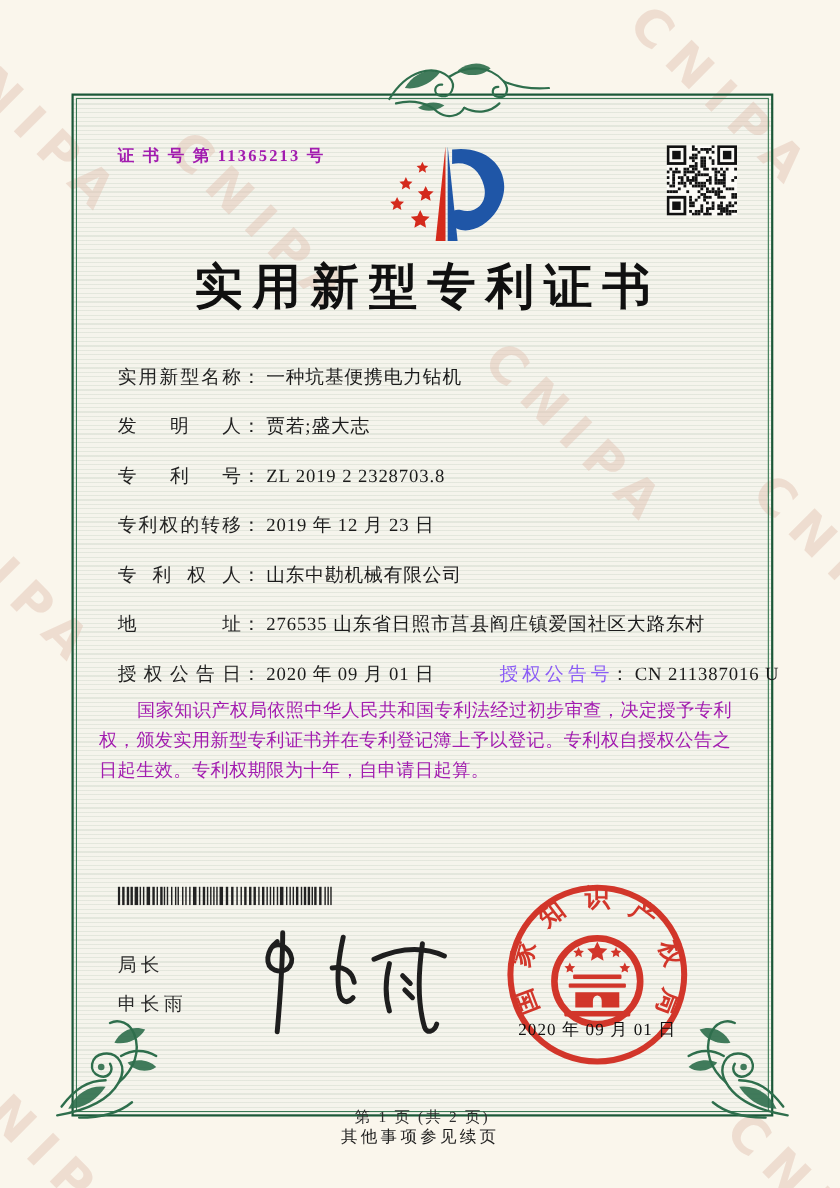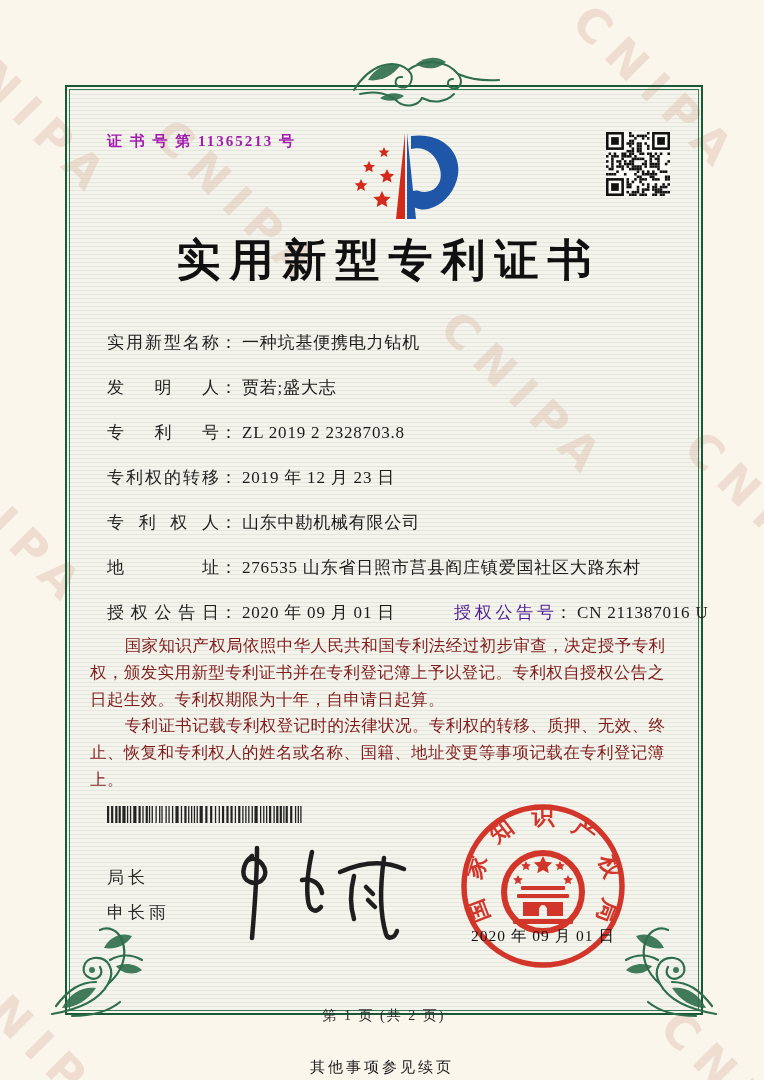--- a/index.html
+++ b/index.html
@@ -40,34 +40,34 @@
   }
   #cnipa-logo{left:326px;top:121px;z-index:4;}
   #qr-code{left:606px;top:132px;z-index:4;}
   #cert-title{
     left:65px;top:231px;width:638px;z-index:4;text-align:center;
     font-size:44px;font-weight:700;letter-spacing:9px;text-indent:9px;color:#101010;
   }
   #fields{left:107px;top:332px;width:566px;z-index:4;display:flex;flex-direction:column;gap:23px;}
   .frow{font-size:17px;line-height:22px;white-space:nowrap;}
   .flabel{display:inline-block;width:112px;text-align:justify;text-align-last:justify;color:#222;vertical-align:bottom;}
-  .flabel2{display:inline-block;width:100px;text-align:justify;text-align-last:justify;color:#4c1d95;margin-left:44px;vertical-align:bottom;}
+  .flabel2{display:inline-block;width:100px;text-align:justify;text-align-last:justify;color:#8b5cf6;margin-left:44px;vertical-align:bottom;}
   .fcolon{margin:0 5px 0 1px;}
   .fvalue{letter-spacing:0.8px;color:#1b1b1b;}
   .fvalue.w1{display:inline-block;width:168px;}
-  #body-text{left:90px;top:633px;width:586px;z-index:4;font-size:16.5px;line-height:26.8px;letter-spacing:0.4px;color:#7f1d1d;}
+  #body-text{left:90px;top:633px;width:586px;z-index:4;font-size:16.5px;line-height:26.8px;letter-spacing:0.4px;color:#a21caf;}
   #body-text p{margin:0;text-indent:2.1em;}
   #barcode{left:107px;top:806px;z-index:4;}
   #official-title{left:107px;top:866px;z-index:4;font-size:17px;letter-spacing:4px;font-family:Liberation Sans, sans-serif;color:#2a2a2a;}
   #official-name{left:107px;top:901px;z-index:4;font-size:17px;letter-spacing:4px;font-family:Liberation Mono, monospace;color:#2a2a2a;}
   #signature{left:216px;top:842px;z-index:5;}
   #official-seal{left:455px;top:798px;z-index:4;opacity:0.93;}
   #seal-date{left:460px;top:926px;width:166px;z-index:5;text-align:center;font-size:15.5px;letter-spacing:1px;color:#101010;}
   #page-indicator{left:65px;top:980px;width:638px;z-index:4;text-align:center;font-size:14px;letter-spacing:2px;color:#2d2d2d;margin-top:27px;}
-  #continuation-note{left:0;top:1058px;width:764px;z-index:4;text-align:center;font-size:15px;letter-spacing:3px;color:#1c1c1c;}
+  #continuation-note{left:0;top:1024px;width:764px;z-index:4;text-align:center;font-size:15px;letter-spacing:3px;color:#1c1c1c;}
   .flourish{z-index:3;pointer-events:none;}
   #flourish-bottom-right svg{transform:scaleX(-1);}
 </style>
 </head>
 <body>
 
 <span class="wm" style="left:-28px;top:18px">CNIPA</span>
 <span class="wm" style="left:600px;top:-6px">CNIPA</span>
 <span class="wm" style="left:182px;top:108px">CNIPA</span>
 <span class="wm" style="left:468px;top:300px">CNIPA</span>
@@ -384,21 +384,20 @@
   <div class="frow">
     <span class="flabel">地址</span><span class="fcolon">：</span><span class="fvalue">276535 山东省日照市莒县阎庄镇爱国社区大路东村</span>
   </div>
   <div class="frow">
     <span class="flabel">授权公告日</span><span class="fcolon">：</span><span class="fvalue w1">2020 年 09 月 01 日</span><span class="flabel2">授权公告号</span><span class="fcolon">：</span><span class="fvalue">CN 211387016 U</span>
   </div>
 </div>
 
 <div id="body-text" class="abs">
   <p>国家知识产权局依照中华人民共和国专利法经过初步审查，决定授予专利权，颁发实用新型专利证书并在专利登记簿上予以登记。专利权自授权公告之日起生效。专利权期限为十年，自申请日起算。</p>
-  <p>专利证书记载专利权登记时的法律状况。专利权的转移、质押、无效、终止、恢复和专利权人的姓名或名称、国籍、地址变更等事项记载在专利登记簿上。</p>
 </div>
 
 <div id="barcode" class="abs">
   <svg id="barcode-svg" width="196" height="17" viewBox="0 0 196 17">
       <rect x="0" y="0" width="2.2" height="17" fill="#222"></rect>
       <rect x="4.0614667415618895" y="0" width="2.2" height="17" fill="#222"></rect>
       <rect x="8.21909303665161" y="0" width="2.2" height="17" fill="#222"></rect>
       <rect x="11.61109076142311" y="0" width="2.2" height="17" fill="#222"></rect>
       <rect x="15.370431333780289" y="0" width="3.2" height="17" fill="#222"></rect>
       <rect x="19.936824518442155" y="0" width="1.3" height="17" fill="#222"></rect>

